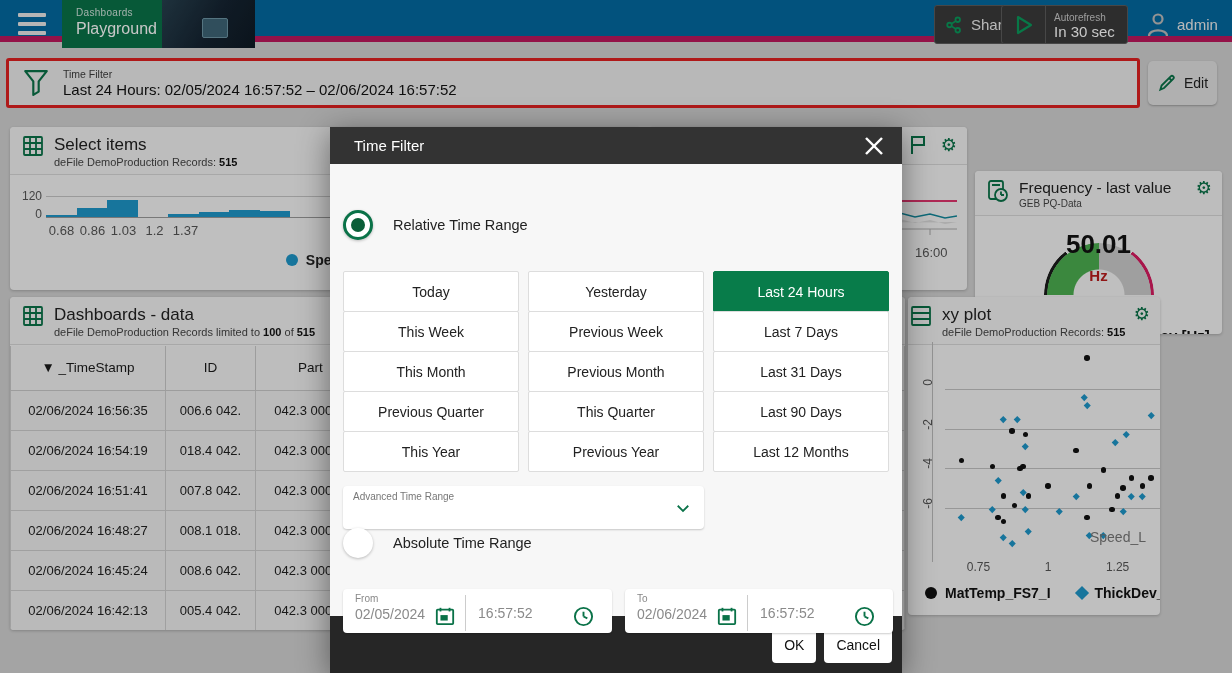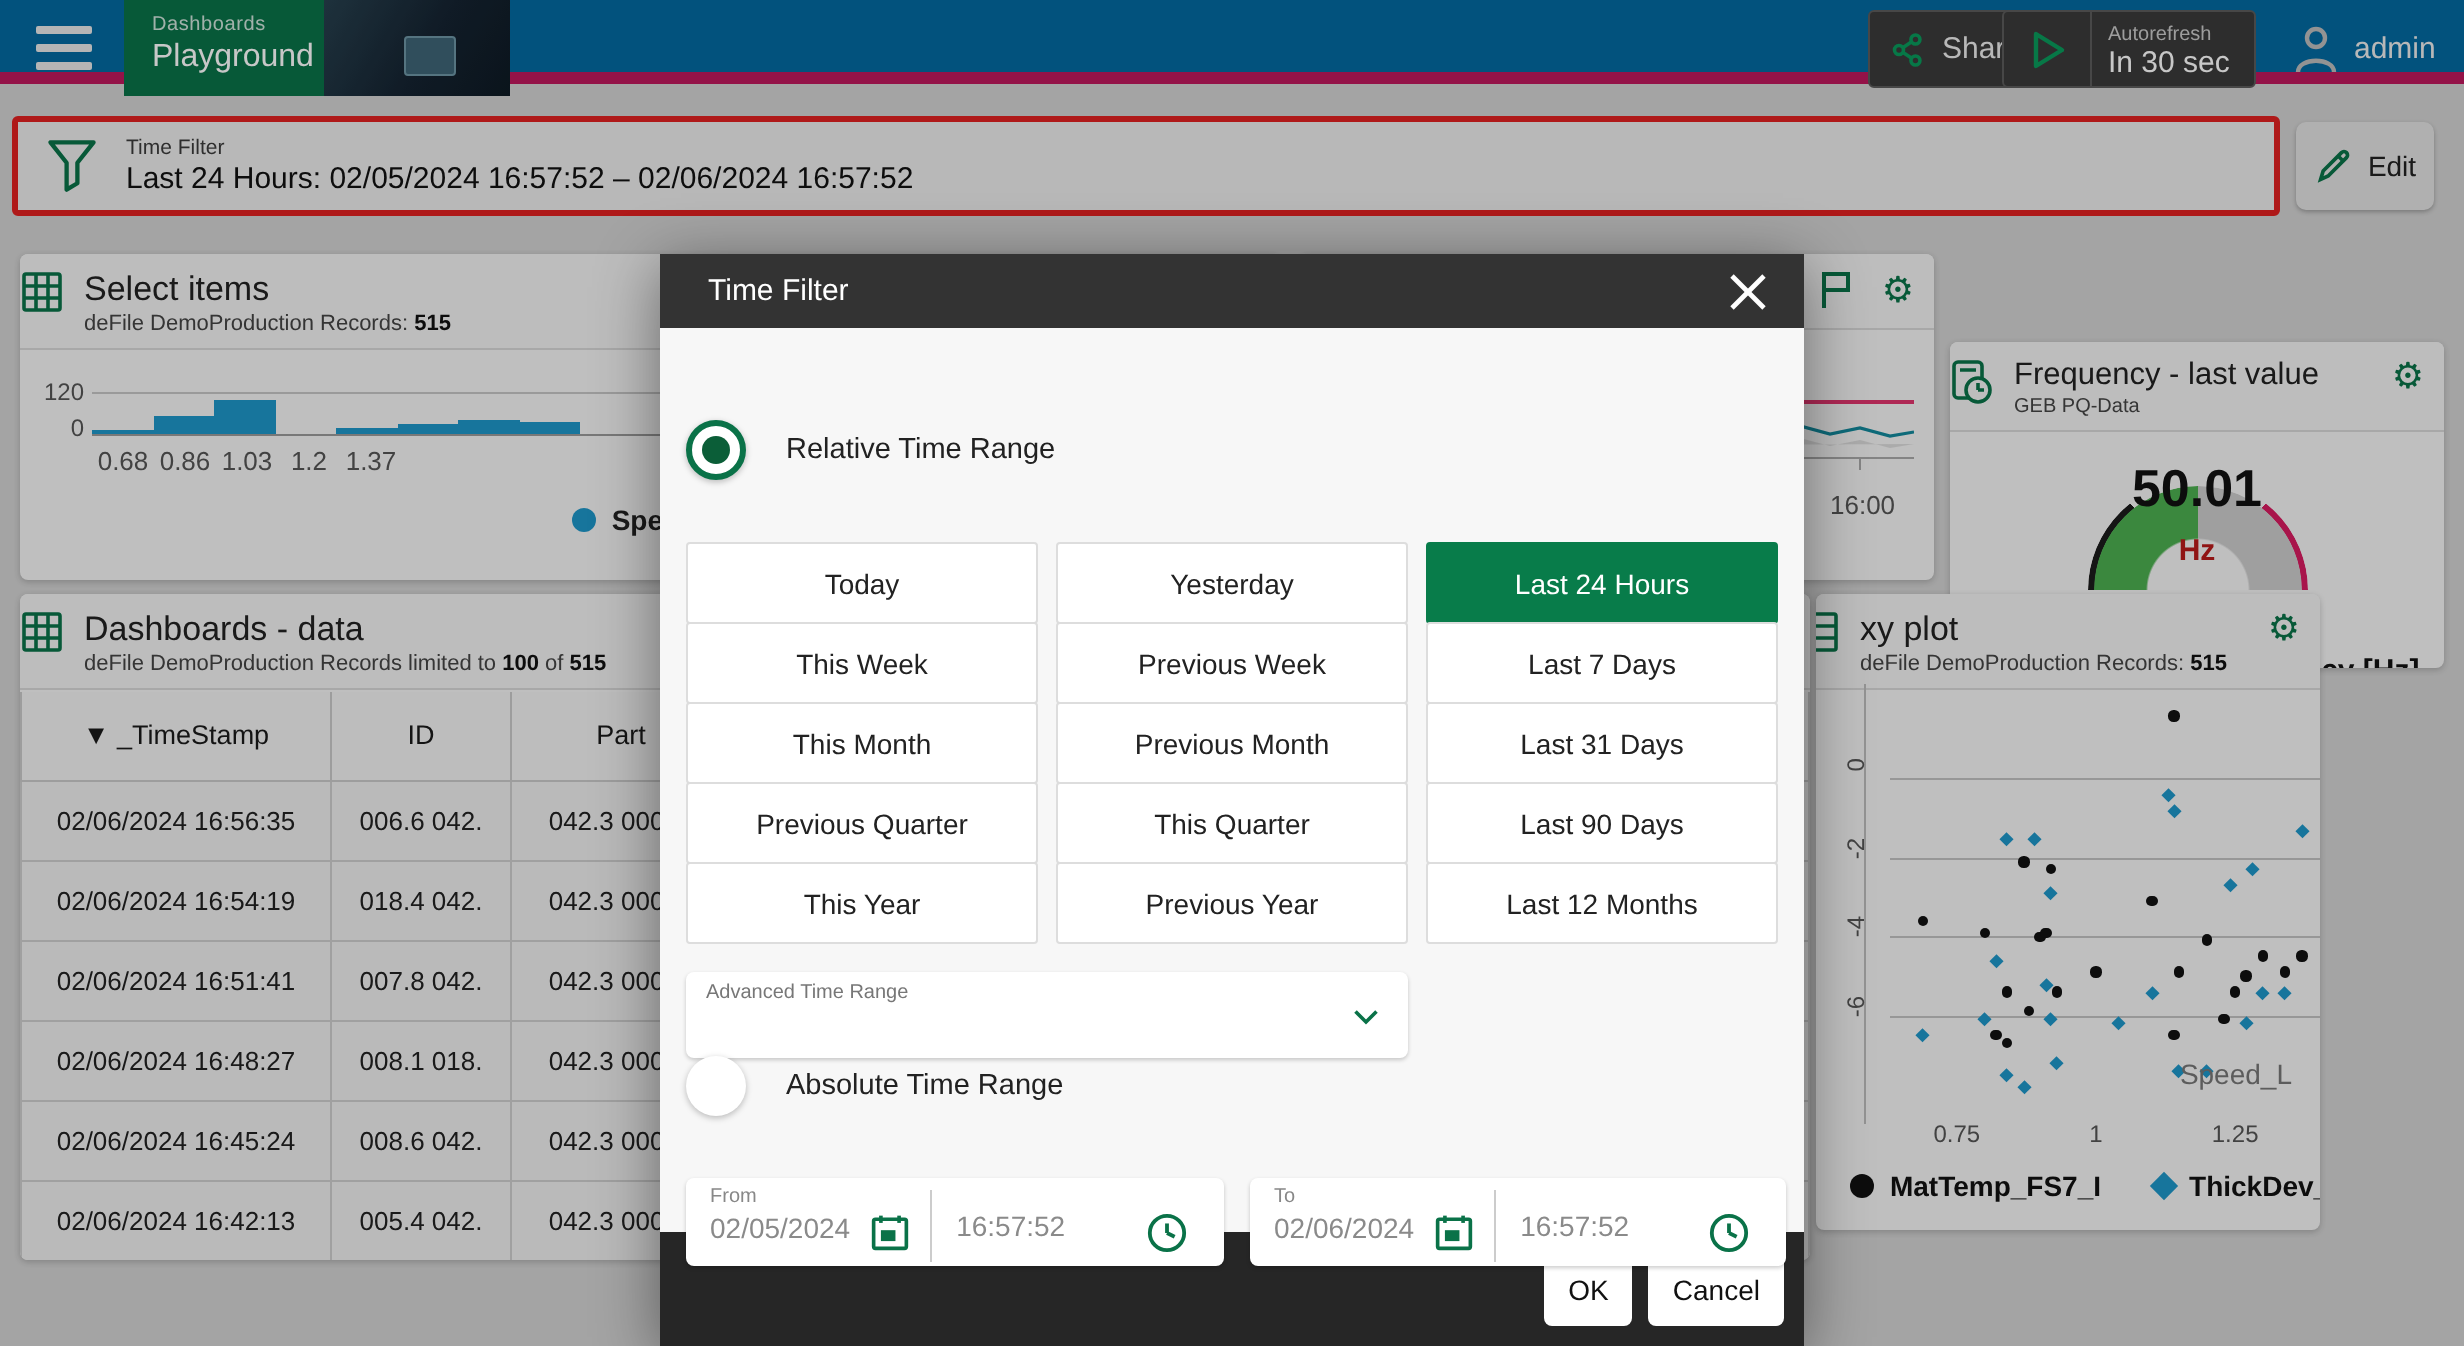--- a/index.html
+++ b/index.html
@@ -39,21 +39,21 @@
   .filter-texts .val { font-size:15px; color:#111; margin-top:1px; }
   .edit-btn { position:absolute; left:1148px; top:61px; width:69px; height:44px; background:#e2e2e2;
               border-radius:5px; display:flex; align-items:center; justify-content:center; gap:7px;
               font-size:14px; color:#222; z-index:10; cursor:pointer;
               box-shadow:0 1px 2px rgba(0,0,0,.25); }
 
   
   .panel { position:absolute; background:#f5f5f5; border-radius:4px;
            box-shadow:0 1px 3px rgba(0,0,0,.2); overflow:hidden; }
   .panel-head { position:relative; border-bottom:1px solid #d8d8d8; background:#f2f2f2;
-                padding:8px 10px 6px 0; display:flex; gap:10px; }
+                padding:8px 10px 6px 12px; display:flex; gap:10px; }
   .panel-head .t { font-size:17px; color:#222; }
   .panel-head .s { font-size:11px; color:#444; margin-top:1px; }
   .panel-head .s b { color:#111; }
   .head-icons { position:absolute; right:10px; top:8px; display:flex; gap:14px; align-items:center; }
   .gear { color:#0a7248; font-size:18px; line-height:1; cursor:pointer; }
 
   .p-select  { left:10px;  top:127px; width:630px; height:163px; }
   .p-middle  { left:650px; top:127px; width:317px; height:163px; }
   .p-freq    { left:975px; top:127px; width:247px; height:163px;margin-top:44px; }
   .p-prod    { left:10px;  top:297px; width:895px; height:333px; }

